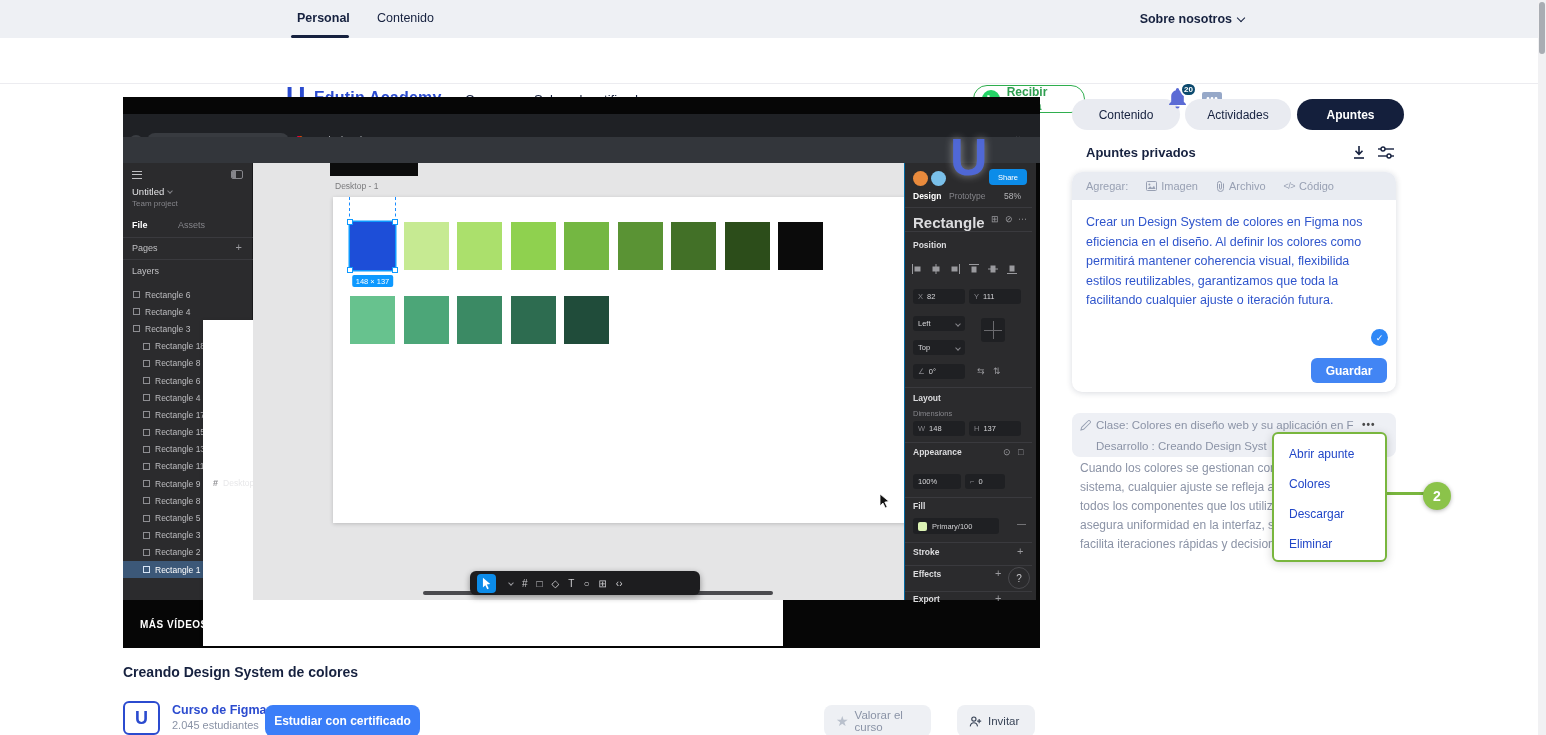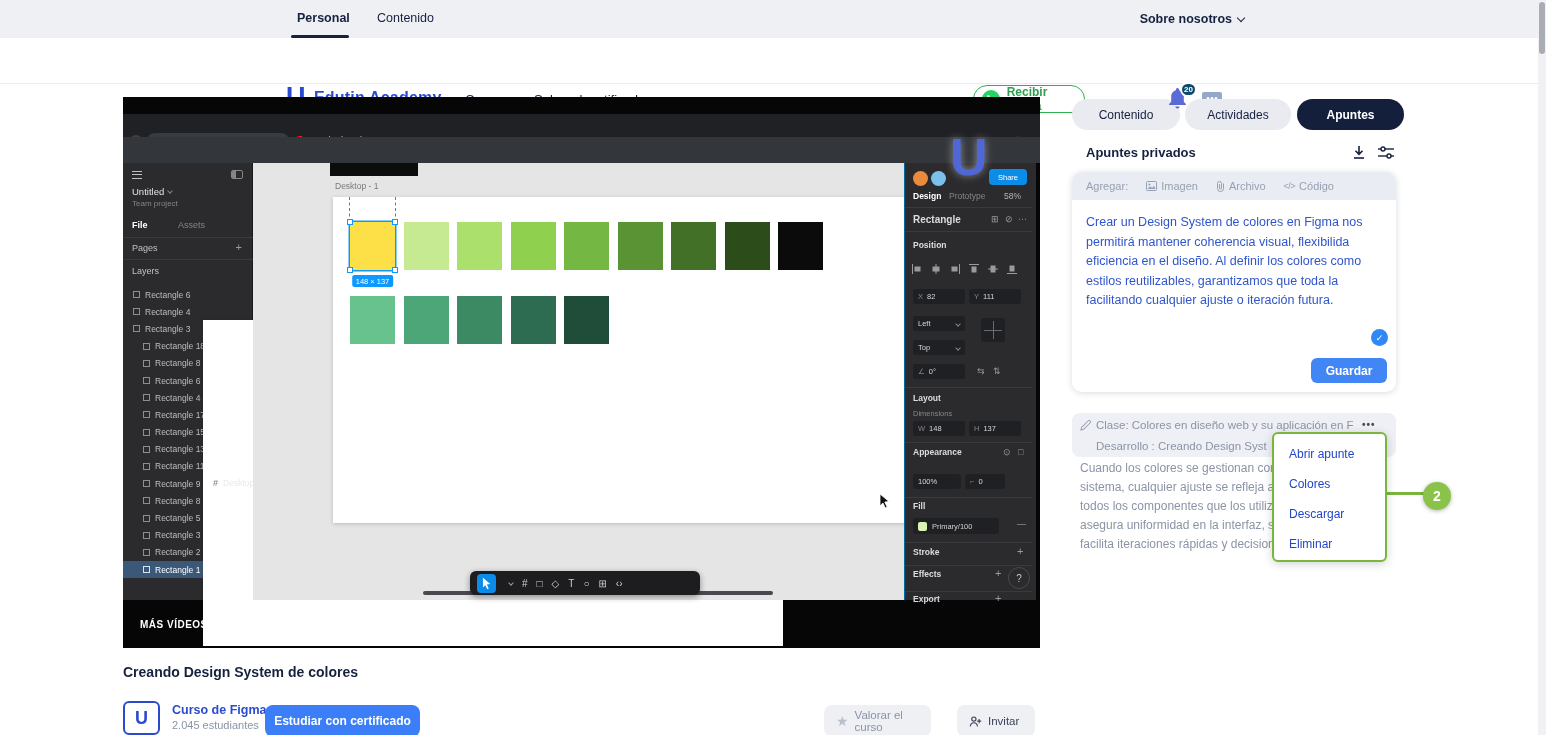--- a/index.html
+++ b/index.html
@@ -327,21 +327,21 @@
           <span>Rectangle 1</span>
         </div>
     </div>
   </div>
 
   <div class="figcanvas">
     <div class="blackshape"></div>
     <div class="framelabel">Desktop - 1</div>
     <div class="frame">
       <div class="srow" style="left:17px;top:25px">
-        <div class="swatch selected" style="background-color: #fde047;">
+        <div class="swatch selected" style="background-color: #1d4ed8;">
           <i class="guide gl"></i>
             <i class="guide gr"></i>
           <i class="hd tl"></i>
             <i class="hd tr"></i>
             <i class="hd bl"></i>
             <i class="hd br"></i>
           <span class="sizebadge">148 × 137</span>
         </div>
         <div class="swatch" style="background-color: rgb(198, 234, 146);"></div>
         <div class="swatch" style="background-color: rgb(171, 224, 108);"></div>
@@ -369,21 +369,21 @@
   </div>
 
   <div class="figright">
     <div class="avatar" style="left:8px;top:8px;background:#e98a3c"></div>
     <div class="avatar" style="left:26px;top:8px;background:#7ac0ea"></div>
     <div class="sharebtn">Share</div>
     <div class="ftab2" style="left:8px;top:28px;color:#fff;font-weight:bold">Design</div>
     <div class="ftab2" style="left:44px;top:28px;color:#85858a">Prototype</div>
     <div class="ftab2" style="left:99px;top:28px;color:#b5b5b8"><span>58%</span></div>
     <div class="fdiv" style="top:44px"></div>
-    <div class="flabel" style="left: 8px;top:51px;font-size:10px">Rectangle</div>
+    <div class="flabel" style="left: 8px;top:51px;font-size:15px">Rectangle</div>
     <div class="fico" style="left:86px;top:51px">⊞</div>
     <div class="fico" style="left:100px;top:51px">⊘</div>
     <div class="fico" style="left:113px;top:51px">⋯</div>
     <div class="fdiv" style="top:68px"></div>
     <div class="flabel" style="left:8px;top:77px">Position</div>
     <div class="alignrow">
       <svg width="12" height="12" viewBox="0 0 12 12">
           <line x1="1.5" y1="1" x2="1.5" y2="11" stroke="#9a9a9e"></line>
           <rect x="3.5" y="3.5" width="6" height="5" fill="#9a9a9e"></rect>
         </svg>
@@ -549,22 +549,22 @@
         </svg>
       <span>Archivo</span>
     </span>
     <span class="edtool">
       <span style="font-size:9px;letter-spacing:-.5px">&lt;/&gt;</span>
       <span>Código</span>
     </span>
   </div>
   <div class="edbody">
     <div class="edline">Crear un Design System de colores en Figma nos</div>
+    <div class="edline">eficiencia en el diseño. Al definir los colores como</div>
     <div class="edline">permitirá mantener coherencia visual, flexibilida</div>
-    <div class="edline">eficiencia en el diseño. Al definir los colores como</div>
     <div class="edline">estilos reutilizables, garantizamos que toda la</div>
     <div class="edline">facilitando cualquier ajuste o iteración futura.</div>
   </div>
   <div class="checkc">✓</div>
   <div class="savebtn">Guardar</div>
 </div>
 
 <div class="notehead"></div>
 <div class="abs" style="left:1080px;top:420px">
   <svg width="11" height="11" viewBox="0 0 12 12">

